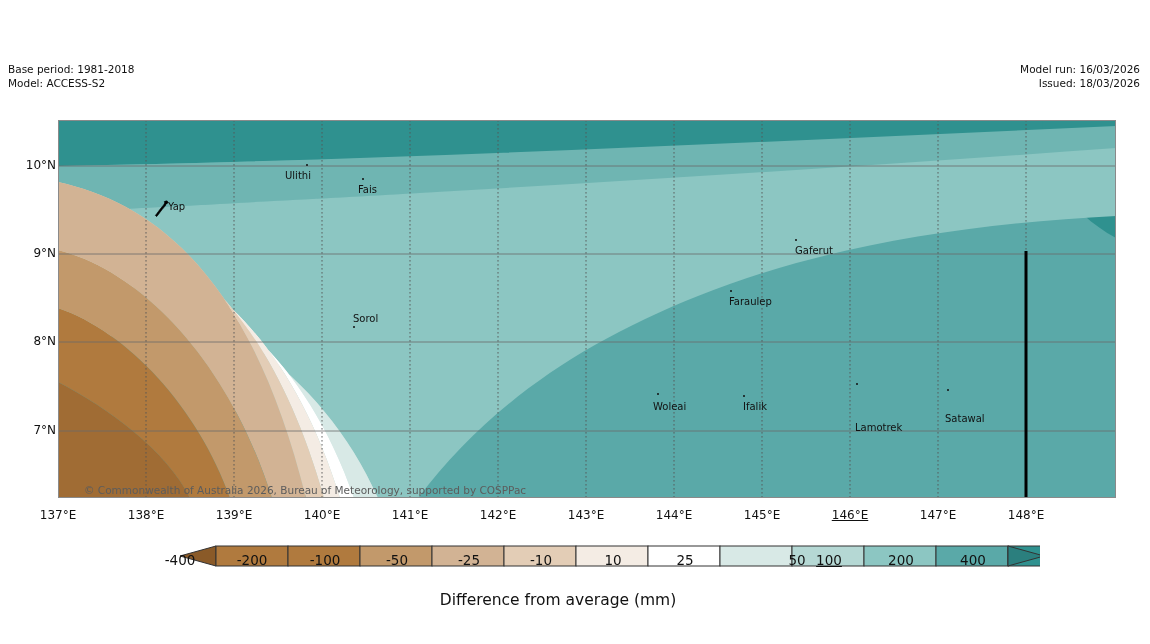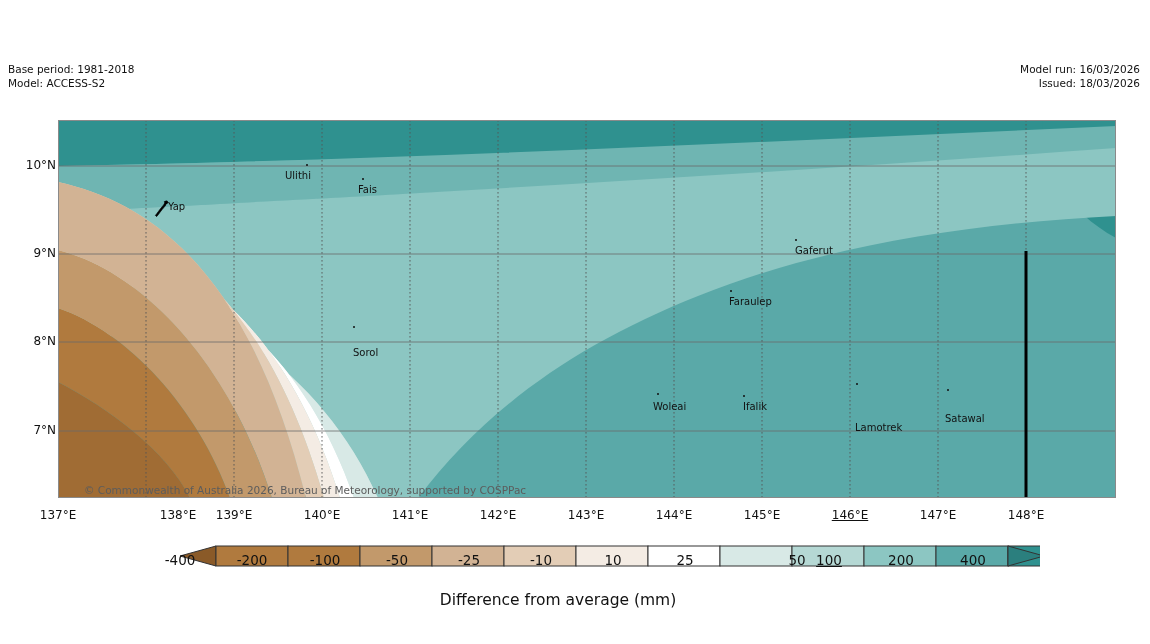--- a/index.html
+++ b/index.html
@@ -159,42 +159,42 @@
     <div class="place" style="left: 168px; top: 200px;">Yap</div>
     <div class="pdot" style="left: 306px; top: 164px;"></div>
     <div class="place" style="left: 285px; top: 169px;">Ulithi</div>
     <div class="pdot" style="left: 362px; top: 178px;"></div>
     <div class="place" style="left: 358px; top: 183px;">Fais</div>
     <div class="pdot" style="left: 795px; top: 239px;"></div>
     <div class="place" style="left: 795px; top: 244px;">Gaferut</div>
     <div class="pdot" style="left: 730px; top: 290px;"></div>
     <div class="place" style="left: 729px; top: 295px;">Faraulep</div>
     <div class="pdot" style="left: 353px; top: 326px;"></div>
-    <div class="place" style="left: 353px; top: 346px;">Sorol</div>
+    <div class="place" style="left: 353px; top: 312px;">Sorol</div>
     <div class="pdot" style="left: 657px; top: 393px;"></div>
     <div class="place" style="left: 653px; top: 400px;">Woleai</div>
     <div class="pdot" style="left: 743px; top: 395px;"></div>
     <div class="place" style="left: 743px; top: 400px;">Ifalik</div>
     <div class="pdot" style="left: 856px; top: 383px;"></div>
     <div class="place" style="left: 855px; top: 388px; margin-top: 33px;">Lamotrek</div>
     <div class="pdot" style="left: 947px; top: 389px;"></div>
     <div class="place" style="left: 945px; top: 412px;">Satawal</div>
   </div>
 
 <div id="copyright">© Commonwealth of Australia 2026, Bureau of Meteorology, supported by COSPPac</div>
 
 <div id="yticks">
     <div class="ytick" style="top: 166px;">10°N</div>
     <div class="ytick" style="top: 254px;">9°N</div>
     <div class="ytick" style="top: 342px;">8°N</div>
     <div class="ytick" style="top: 431px;">7°N</div>
   </div>
 <div id="xticks">
     <div class="xtick" style="left: 58px;">137°E</div>
-    <div class="xtick" style="left: 146px; margin-left: 32px;">138°E</div>
+    <div class="xtick" style="left: 146px;">138°E</div>
     <div class="xtick" style="left: 234px;">139°E</div>
     <div class="xtick" style="left: 322px;">140°E</div>
     <div class="xtick" style="left: 410px;">141°E</div>
     <div class="xtick" style="left: 498px;">142°E</div>
     <div class="xtick" style="left: 586px;">143°E</div>
     <div class="xtick" style="left: 674px;">144°E</div>
     <div class="xtick" style="left: 762px;">145°E</div>
     <div class="xtick" style="left: 850px; text-decoration: underline;">146°E</div>
     <div class="xtick" style="left: 938px;">147°E</div>
     <div class="xtick" style="left: 1026px;">148°E</div>

